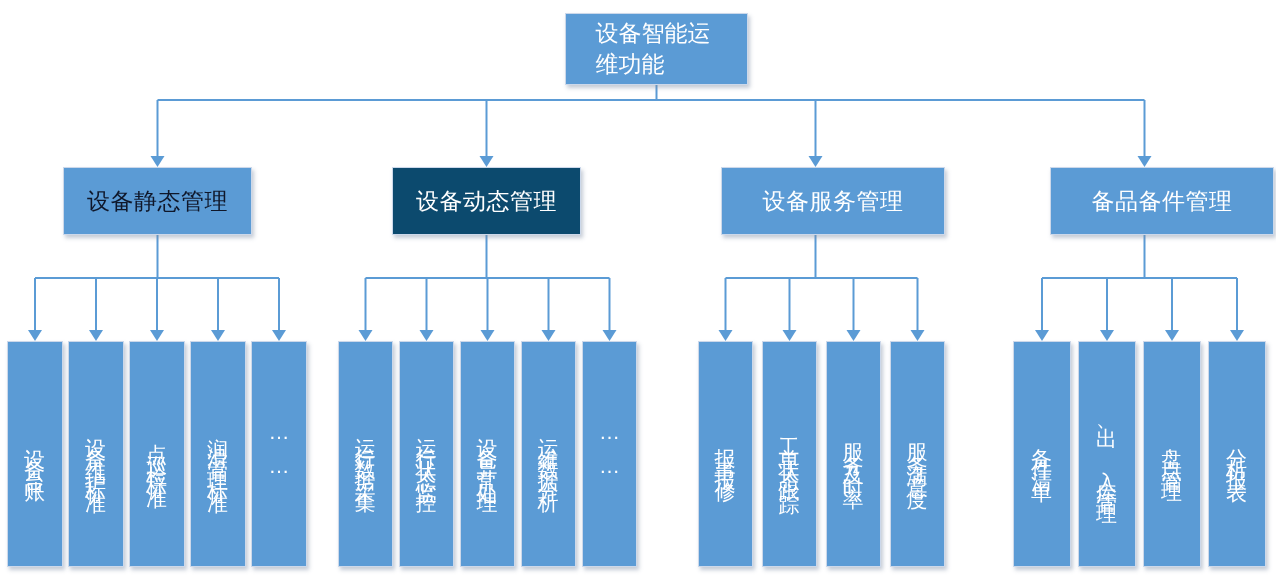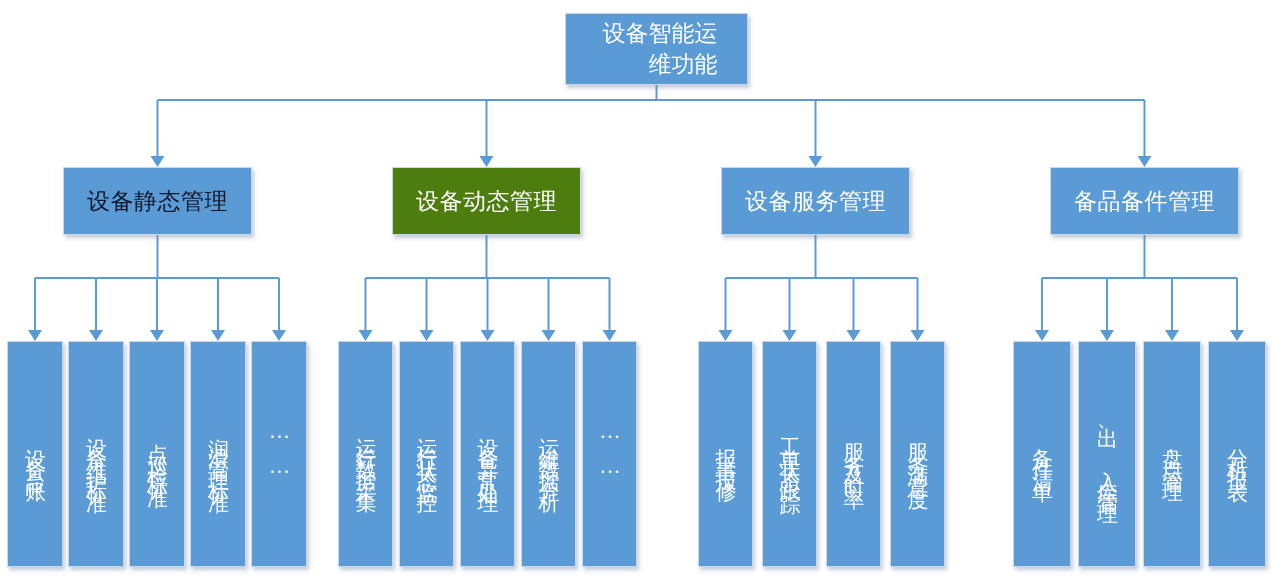--- a/index.html
+++ b/index.html
@@ -23,22 +23,21 @@
   .node {
     position: absolute;
     box-sizing: border-box;
     background: #5b9bd5;
     border: 1.5px solid #ccd8ea;
     box-shadow: 2px 3px 4px rgba(125, 140, 165, 0.45);
     color: #ffffff;
     display: flex;
     align-items: center;
     justify-content: center;
-    text-align: right;
-    font-family: Liberation Serif, serif;
+    text-align: left;
   }
   .root-node { font-size: 23px; line-height: 1.35; }
   .root-node .txt { width: 122px; }
   .branch-node { font-size: 23px; letter-spacing: 0.5px; white-space: nowrap; }
   .leaf-node .txt {
     writing-mode: vertical-rl;
     text-orientation: upright;
     font-size: 21px;
     letter-spacing: 11px;
     line-height: 1;
@@ -118,54 +117,54 @@
     </div>
     <div class="node leaf-node" style="left: 129px; top: 341px; width: 56px; height: 226px; background: rgb(91, 155, 213); border-color: rgb(204, 216, 234); color: rgb(255, 255, 255);">
       <span class="txt">点巡检标准</span>
     </div>
     <div class="node leaf-node" style="left: 190px; top: 341px; width: 56px; height: 226px; background: rgb(91, 155, 213); border-color: rgb(204, 216, 234); color: rgb(255, 255, 255);">
       <span class="txt">润滑管理标准</span>
     </div>
     <div class="node leaf-node" style="left: 251px; top: 341px; width: 56px; height: 226px; background: rgb(91, 155, 213); border-color: rgb(204, 216, 234); color: rgb(255, 255, 255);">
       <span class="txt">……</span>
     </div>
-    <div class="node branch-node" style="left: 392px; top: 167px; width: 189px; height: 68px; background: #4d7c0f; border-color: rgb(204, 216, 234); color: rgb(255, 255, 255);">
+    <div class="node branch-node" style="left: 392px; top: 167px; width: 189px; height: 68px; background: #0c4a6e; border-color: rgb(204, 216, 234); color: rgb(255, 255, 255);">
       <span class="txt">设备动态管理</span>
     </div>
     <div class="node leaf-node" style="left: 338px; top: 341px; width: 55px; height: 226px; background: rgb(91, 155, 213); border-color: rgb(204, 216, 234); color: rgb(255, 255, 255);">
       <span class="txt">运行数据采集</span>
     </div>
     <div class="node leaf-node" style="left: 399px; top: 341px; width: 55px; height: 226px; background: rgb(91, 155, 213); border-color: rgb(204, 216, 234); color: rgb(255, 255, 255);">
       <span class="txt">运行状态监控</span>
     </div>
     <div class="node leaf-node" style="left: 460px; top: 341px; width: 55px; height: 226px; background: rgb(91, 155, 213); border-color: rgb(204, 216, 234); color: rgb(255, 255, 255);">
       <span class="txt">设备异常处理</span>
     </div>
     <div class="node leaf-node" style="left: 521px; top: 341px; width: 55px; height: 226px; background: rgb(91, 155, 213); border-color: rgb(204, 216, 234); color: rgb(255, 255, 255);">
       <span class="txt">运维数据分析</span>
     </div>
     <div class="node leaf-node" style="left: 582px; top: 341px; width: 55px; height: 226px; background: rgb(91, 155, 213); border-color: rgb(204, 216, 234); color: rgb(255, 255, 255);">
       <span class="txt">……</span>
     </div>
-    <div class="node branch-node" style="left: 721px; top: 167px; width: 189px; height: 68px; background: rgb(91, 155, 213); border-color: rgb(204, 216, 234); color: rgb(255, 255, 255);">
+    <div class="node branch-node" style="left: 721px; top: 167px; width: 224px; height: 68px; background: rgb(91, 155, 213); border-color: rgb(204, 216, 234); color: rgb(255, 255, 255);">
       <span class="txt">设备服务管理</span>
     </div>
     <div class="node leaf-node" style="left: 698px; top: 341px; width: 55px; height: 226px; background: rgb(91, 155, 213); border-color: rgb(204, 216, 234); color: rgb(255, 255, 255);">
       <span class="txt">报事报修</span>
     </div>
     <div class="node leaf-node" style="left: 762px; top: 341px; width: 55px; height: 226px; background: rgb(91, 155, 213); border-color: rgb(204, 216, 234); color: rgb(255, 255, 255);">
       <span class="txt">工单状态跟踪</span>
     </div>
     <div class="node leaf-node" style="left: 826px; top: 341px; width: 55px; height: 226px; background: rgb(91, 155, 213); border-color: rgb(204, 216, 234); color: rgb(255, 255, 255);">
       <span class="txt">服务及时率</span>
     </div>
     <div class="node leaf-node" style="left: 890px; top: 341px; width: 55px; height: 226px; background: rgb(91, 155, 213); border-color: rgb(204, 216, 234); color: rgb(255, 255, 255);">
       <span class="txt">服务满意度</span>
     </div>
-    <div class="node branch-node" style="left: 1050px; top: 167px; width: 189px; height: 68px; background: rgb(91, 155, 213); border-color: rgb(204, 216, 234); color: rgb(255, 255, 255);">
+    <div class="node branch-node" style="left: 1050px; top: 167px; width: 224px; height: 68px; background: rgb(91, 155, 213); border-color: rgb(204, 216, 234); color: rgb(255, 255, 255);">
       <span class="txt">备品备件管理</span>
     </div>
     <div class="node leaf-node" style="left: 1013px; top: 341px; width: 58px; height: 226px; background: rgb(91, 155, 213); border-color: rgb(204, 216, 234); color: rgb(255, 255, 255);">
       <span class="txt">备件清单</span>
     </div>
     <div class="node leaf-node" style="left: 1078px; top: 341px; width: 58px; height: 226px; background: rgb(91, 155, 213); border-color: rgb(204, 216, 234); color: rgb(255, 255, 255);">
       <span class="txt">出、入库管理</span>
     </div>
     <div class="node leaf-node" style="left: 1143px; top: 341px; width: 58px; height: 226px; background: rgb(91, 155, 213); border-color: rgb(204, 216, 234); color: rgb(255, 255, 255);">
       <span class="txt">盘点管理</span>

